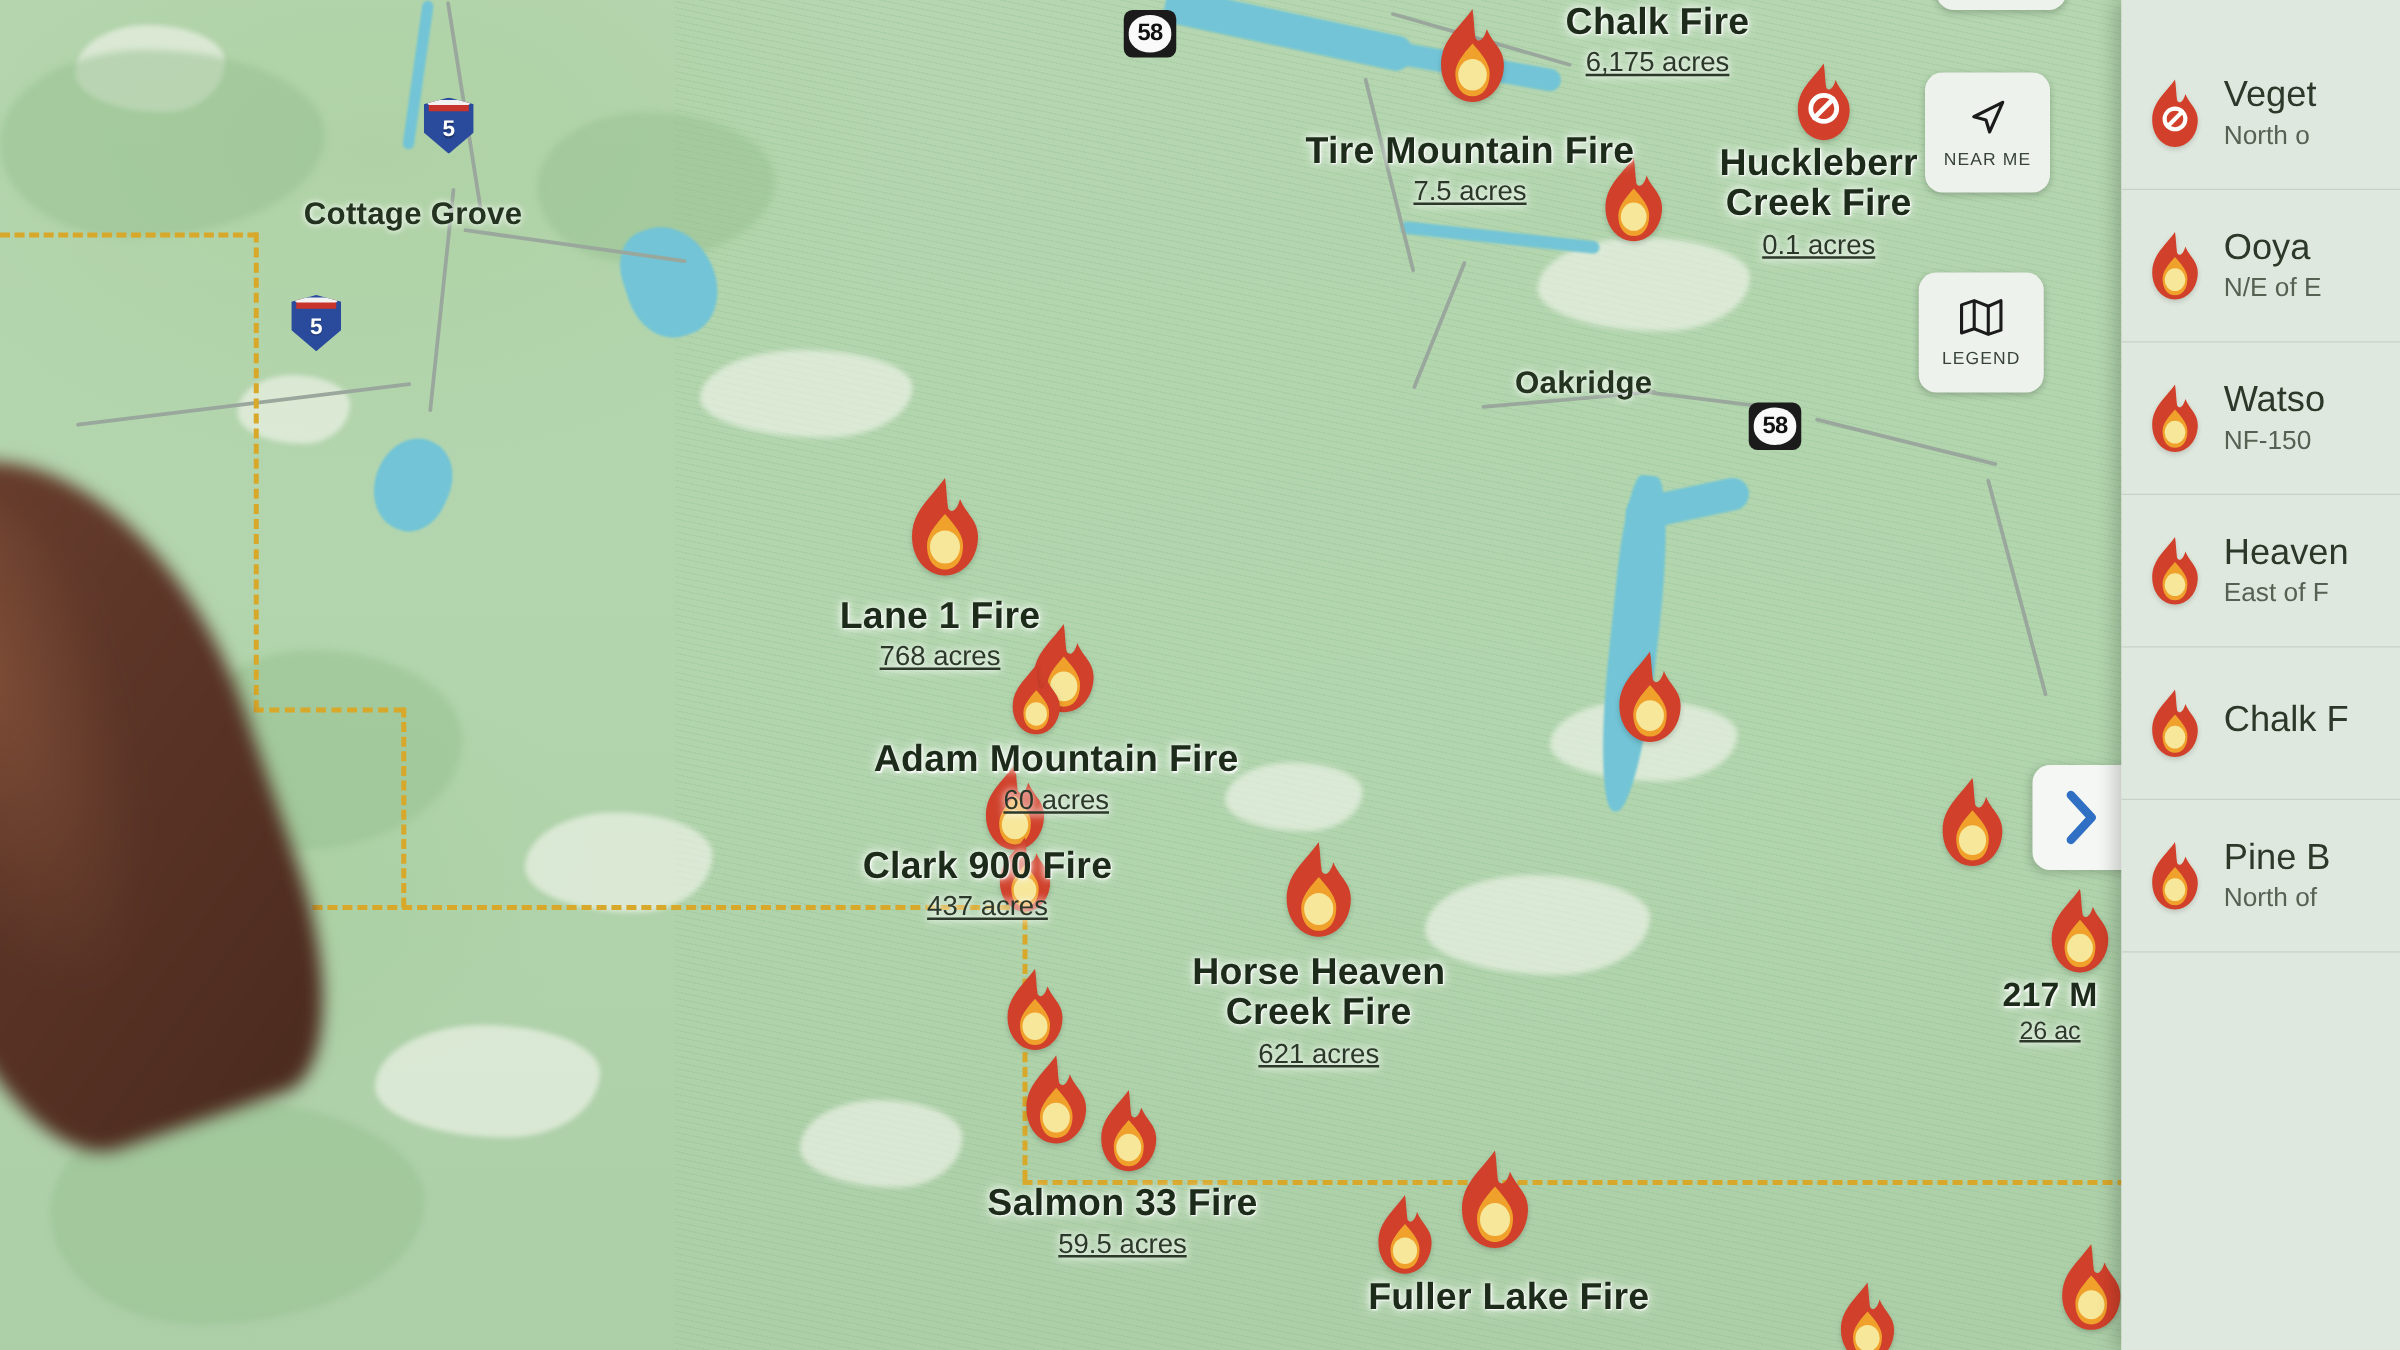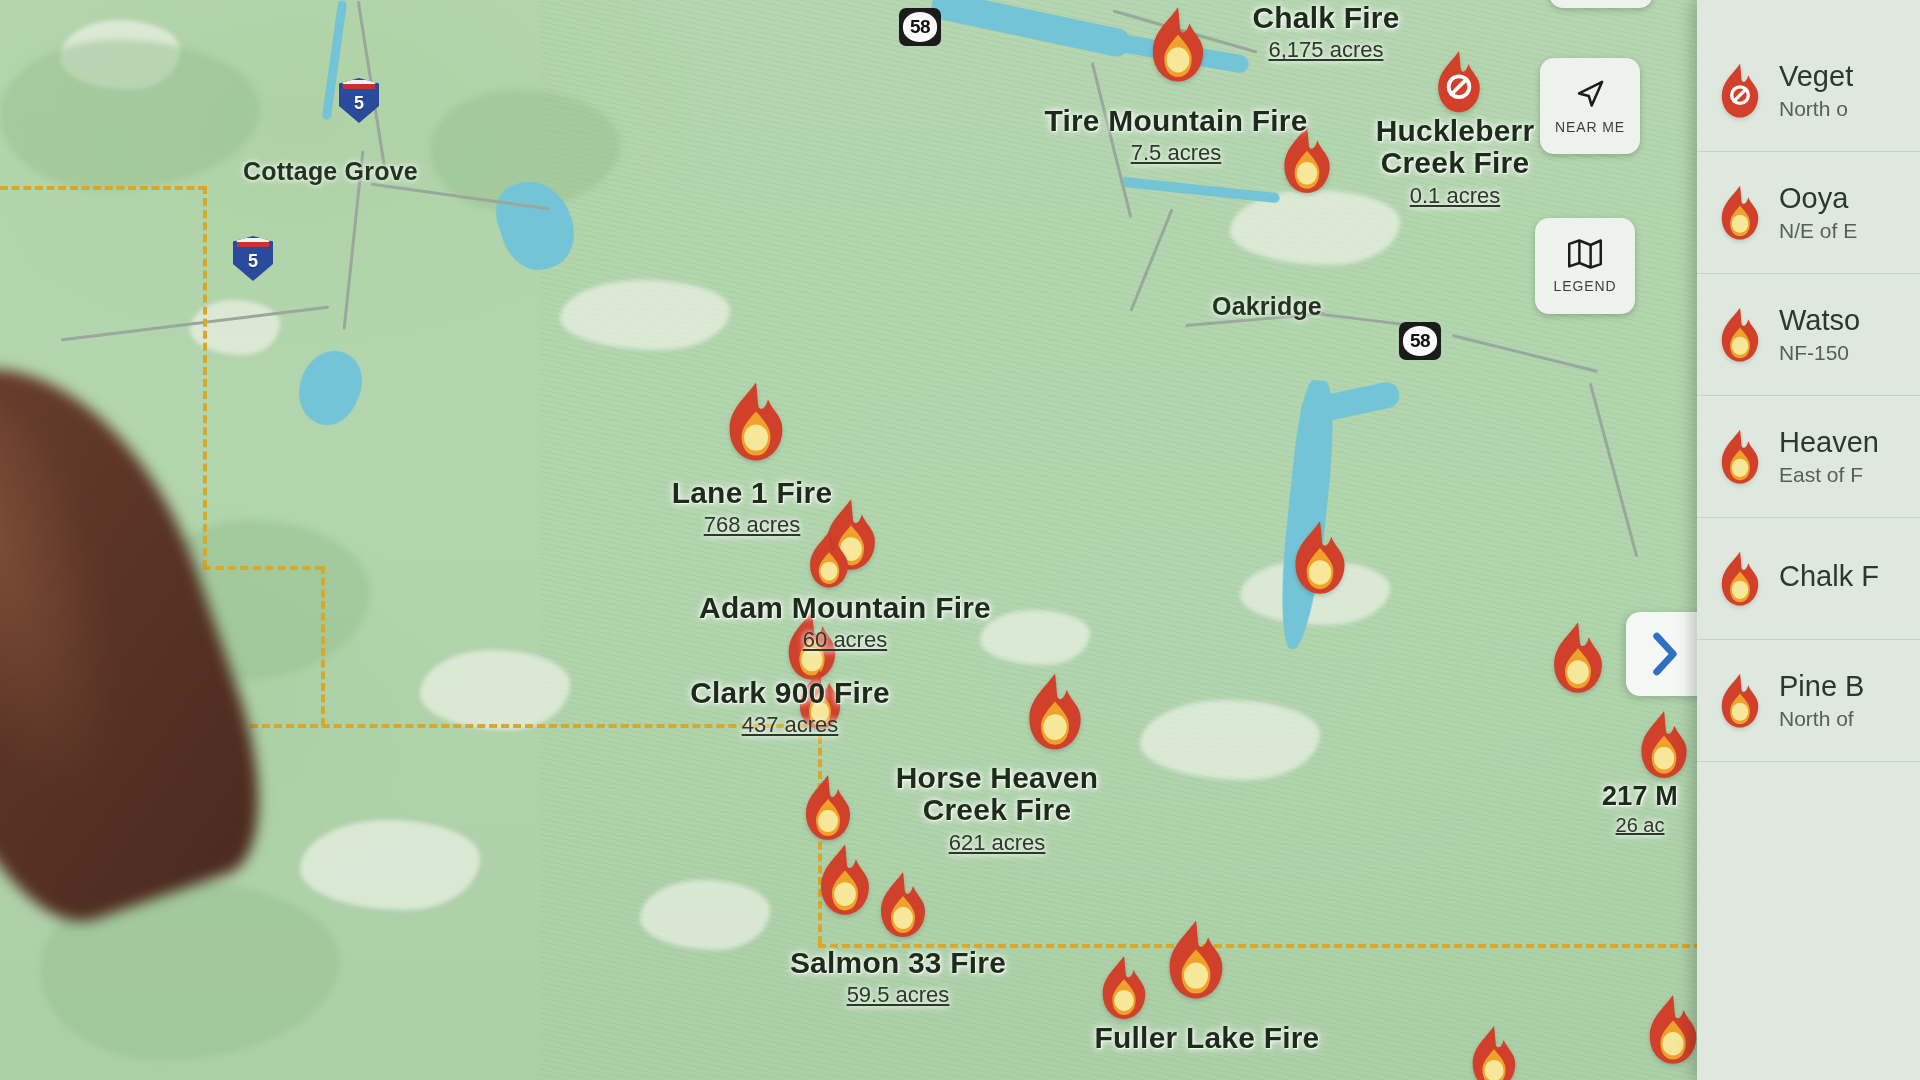--- a/index.html
+++ b/index.html
@@ -434,21 +434,21 @@
     <div class="fire-label" style="left:845px; top:580px;margin-top:12px;">
       <span class="fname">Adam Mountain Fire</span>
       <span class="facres">60 acres</span>
     </div>
 
     <div class="fire-label" style="left:790px; top:677px;">
       <span class="fname">Clark 900 Fire</span>
       <span class="facres">437 acres</span>
     </div>
 
-    <div class="fire-label" style="left:997px; top:762px;">
+    <div class="fire-label" style="left:1055px; top:762px;">
       <span class="fname">Horse Heaven</span>
       <span class="fname">Creek Fire</span>
       <span class="facres">621 acres</span>
     </div>
 
 
     <div class="fire-label" style="left:898px; top:947px;">
       <span class="fname">Salmon 33 Fire</span>
       <span class="facres">59.5 acres</span>
     </div>

